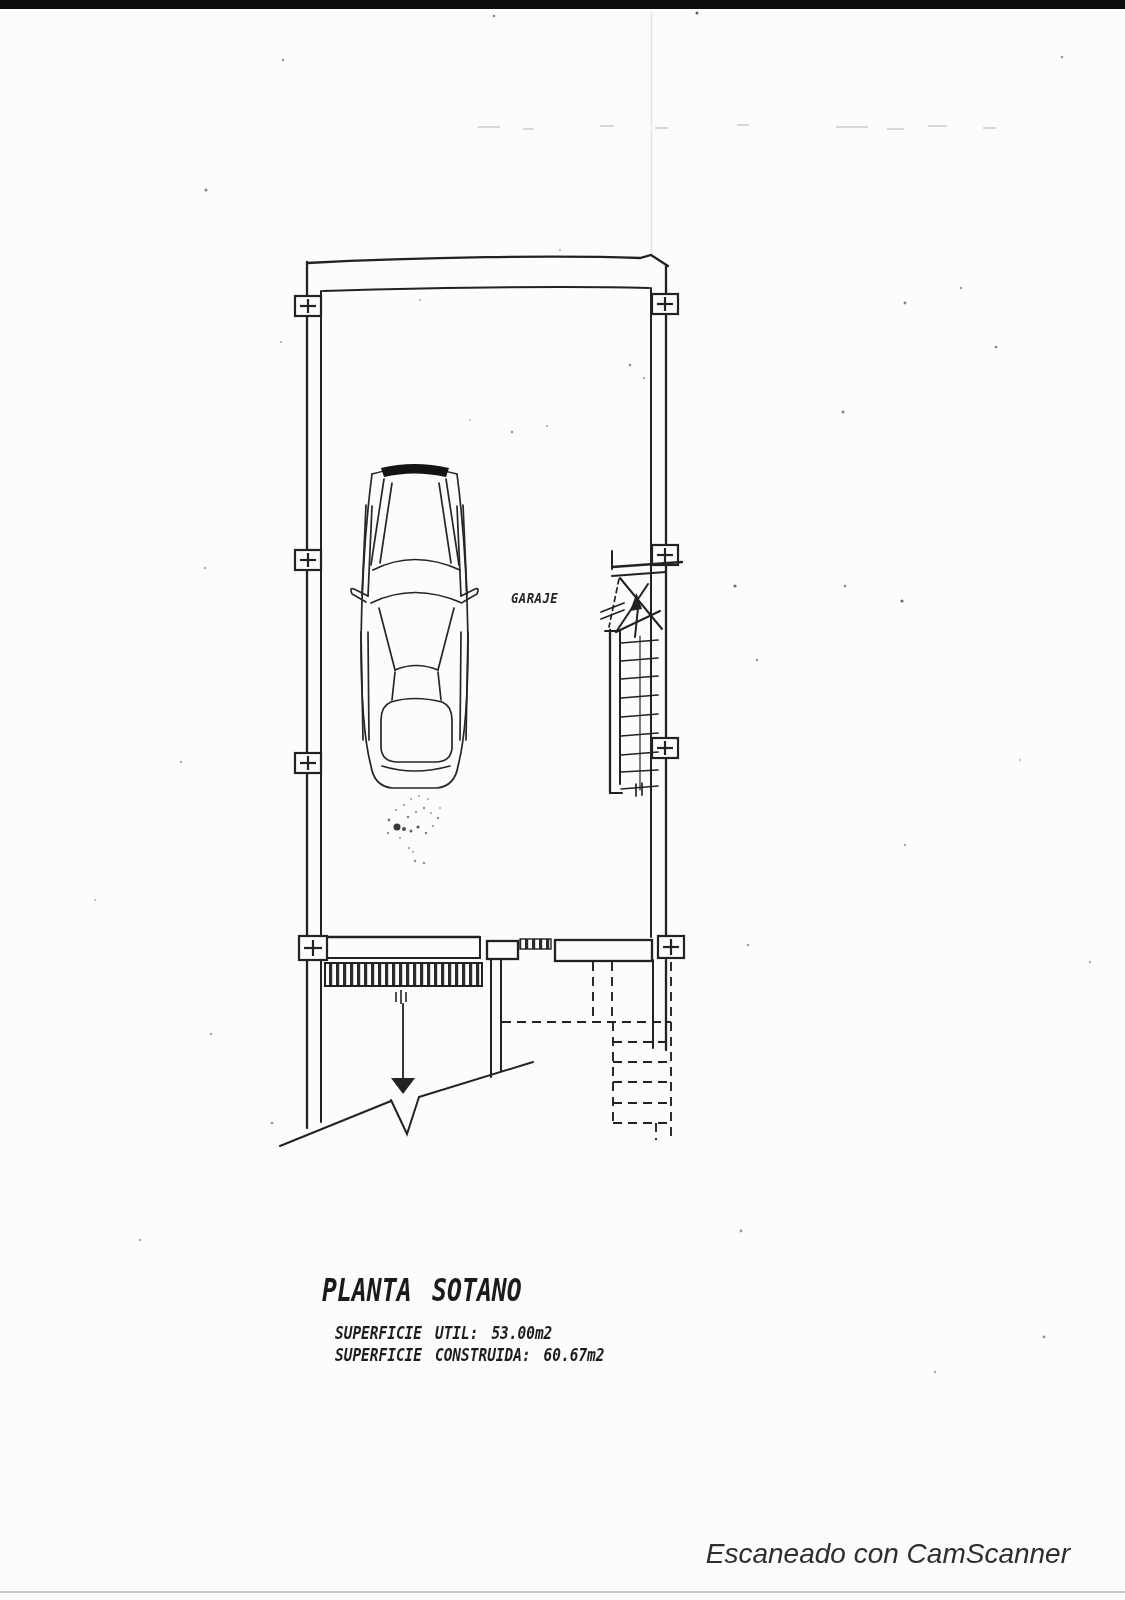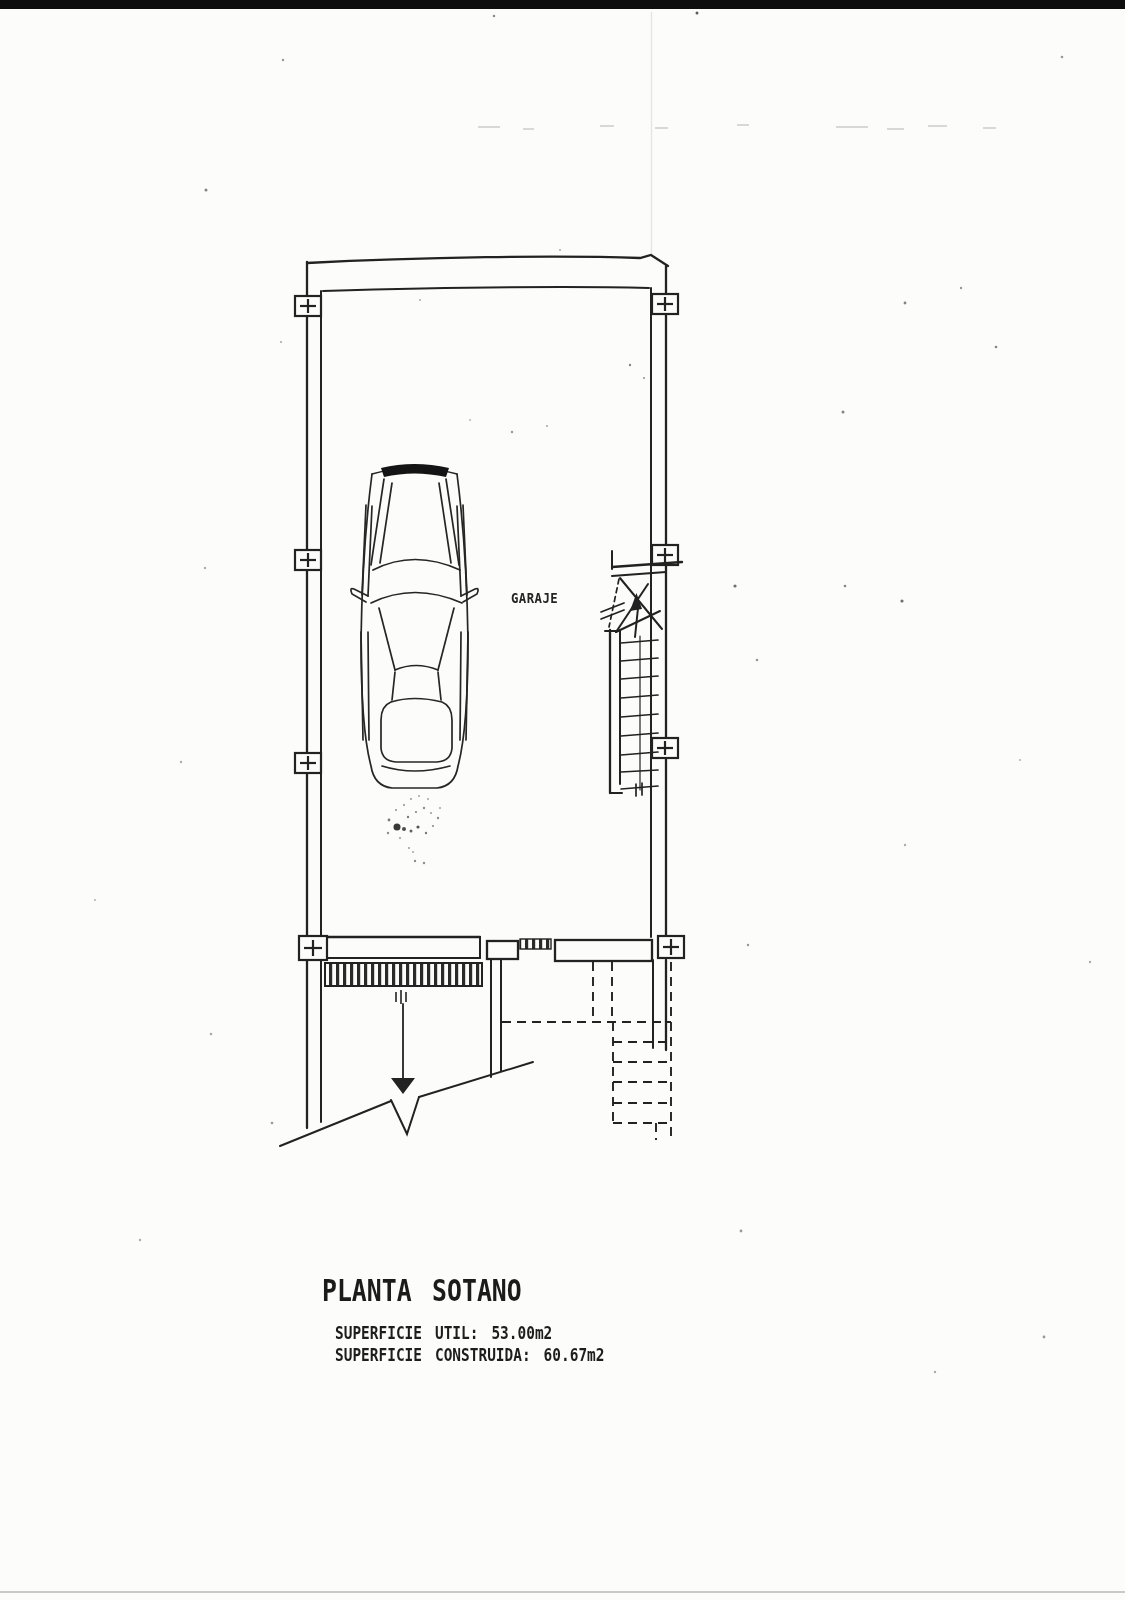--- a/index.html
+++ b/index.html
@@ -2,20 +2,21 @@
 <html><head>
 <meta charset="utf-8">
 <style>
   html,body{margin:0;padding:0;background:#ffffff;}
   .page{
     position:relative;
     width:1125px;height:1600px;
     background:#fcfcfa;
     overflow:hidden;
     font-family:"DejaVu Sans Mono",monospace;
+    font-style:italic;
   }
   .topbar{
     position:absolute;left:0;top:0;width:100%;height:9px;
     background:#0e0e0e;
   }
   .bottomline{
     position:absolute;left:0;top:1591px;width:100%;height:2px;
     background:#c9c9c9;
   }
   svg.plan{position:absolute;left:0;top:0;}
@@ -314,15 +315,16 @@
 
   <div class="cad room-label">GARAJE</div>
 
   <div class="cad plan-title">PLANTA SOTANO</div>
 
   <div class="area-block">
     <div class="area-line">SUPERFICIE UTIL: 53.00m2</div>
     <div class="area-line">SUPERFICIE CONSTRUIDA: 60.67m2</div>
   </div>
 
+  <div class="watermark">Escaneado con CamScanner</div>
 
   <div class="bottomline"></div>
 </div>
 
 </body></html>

